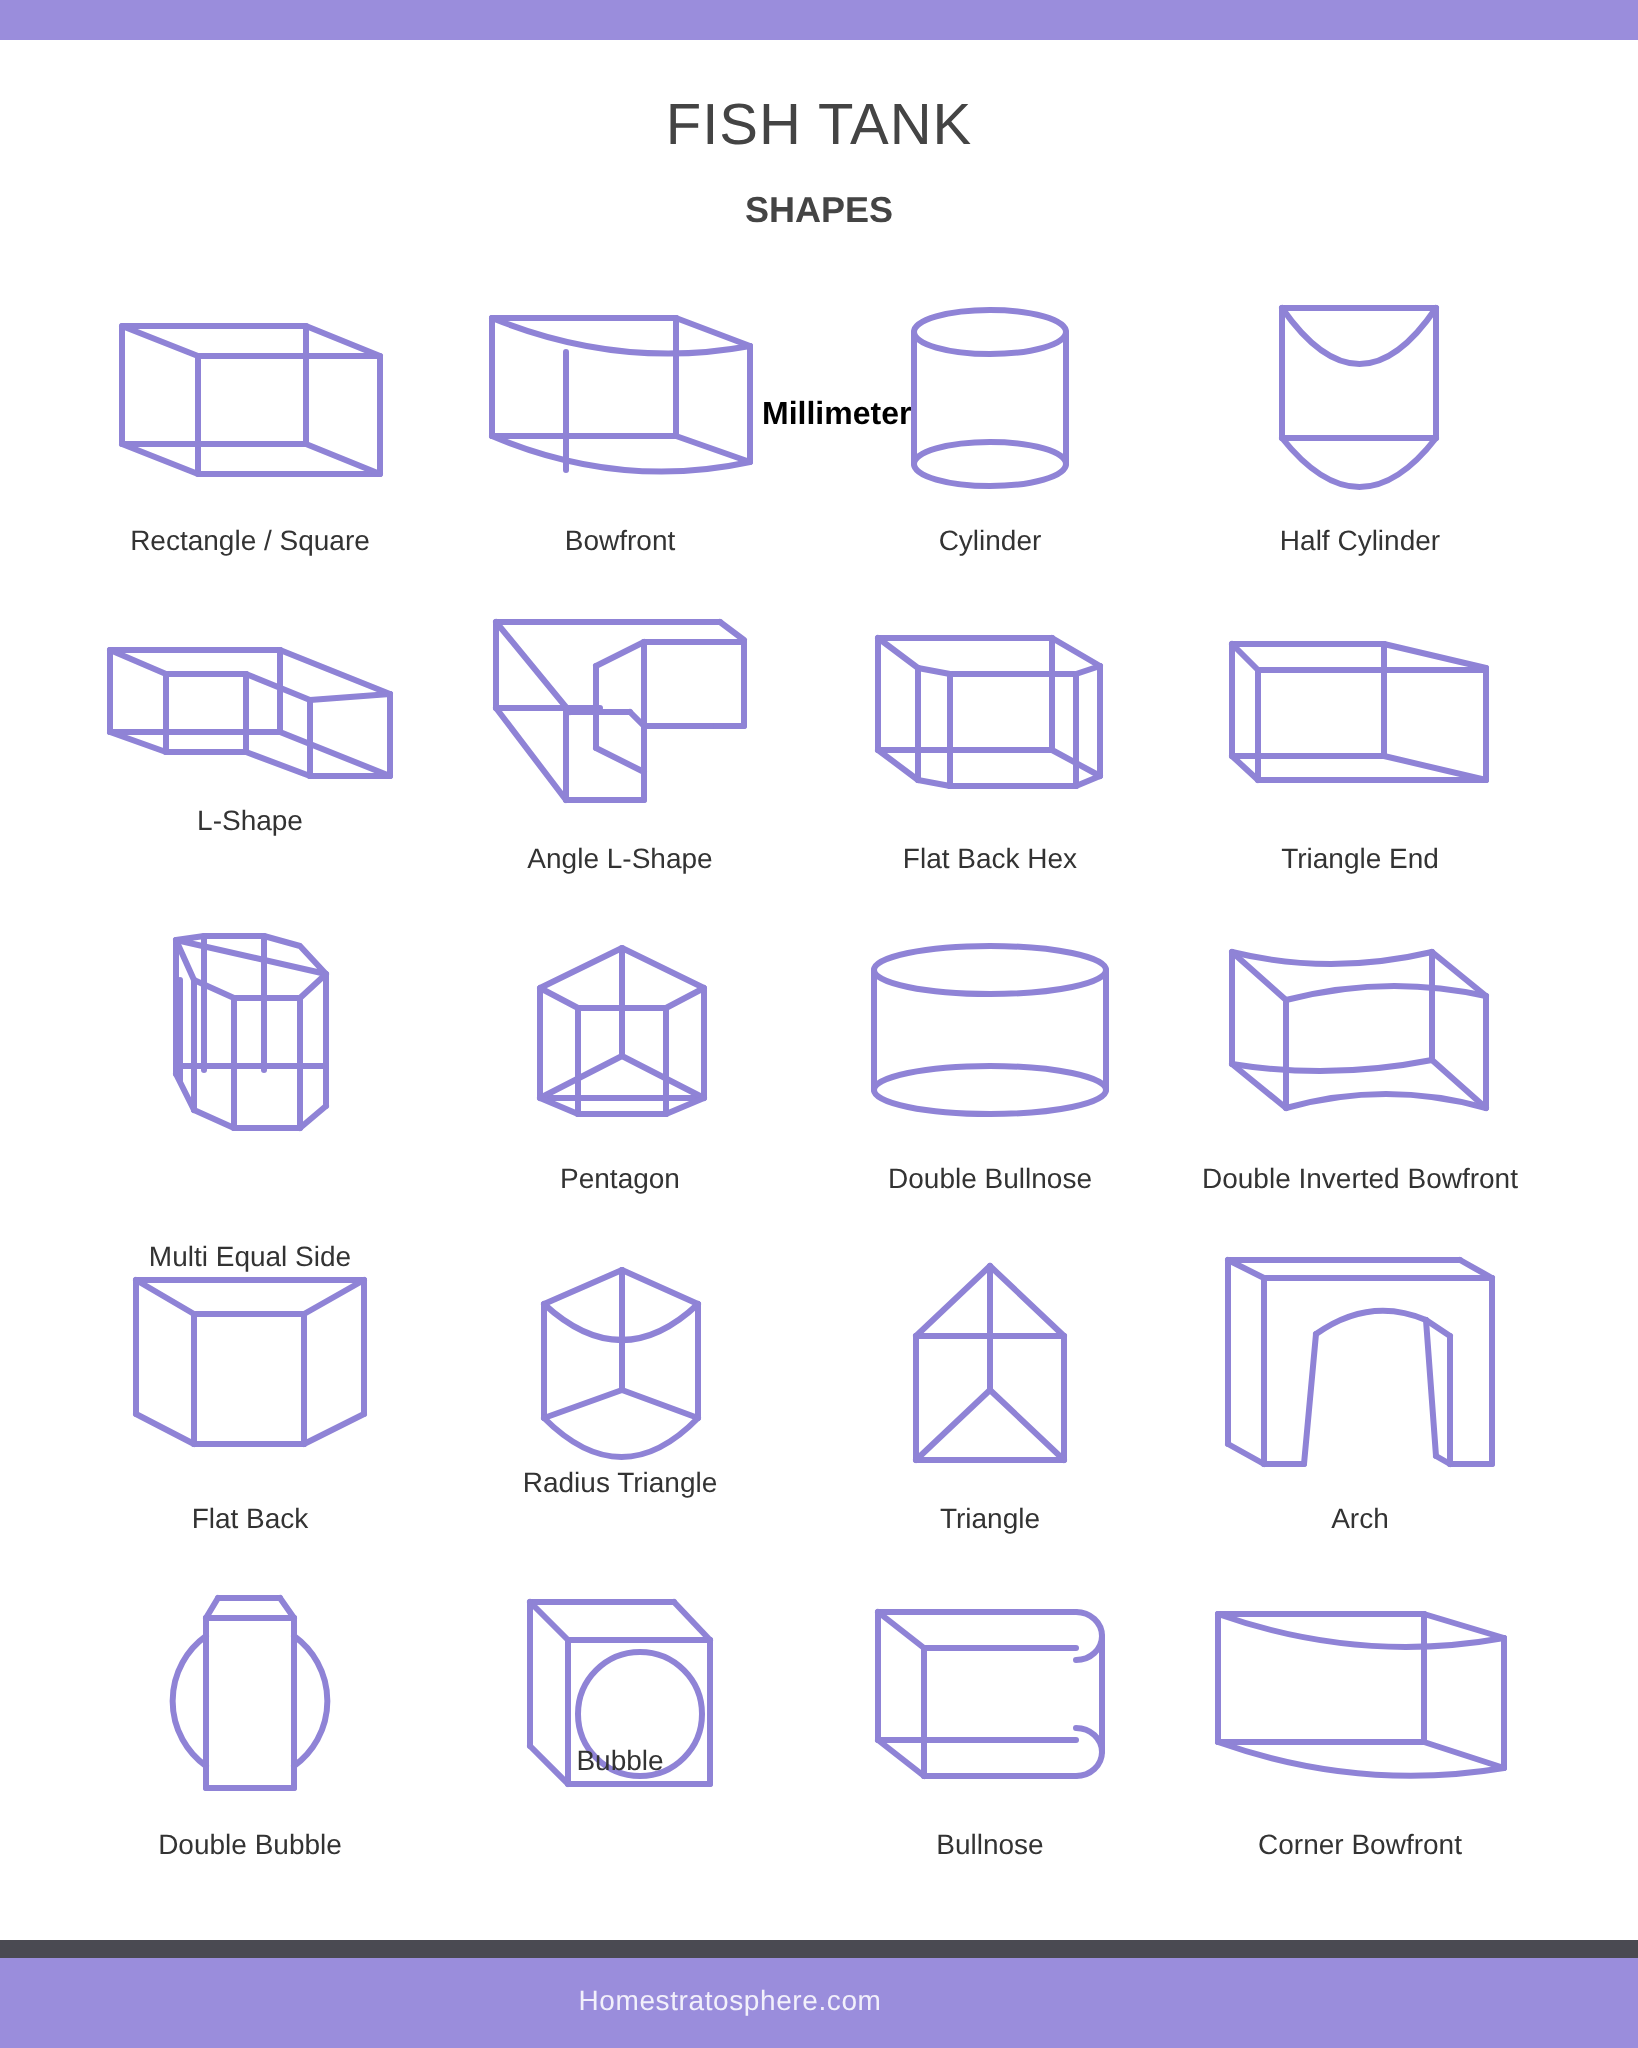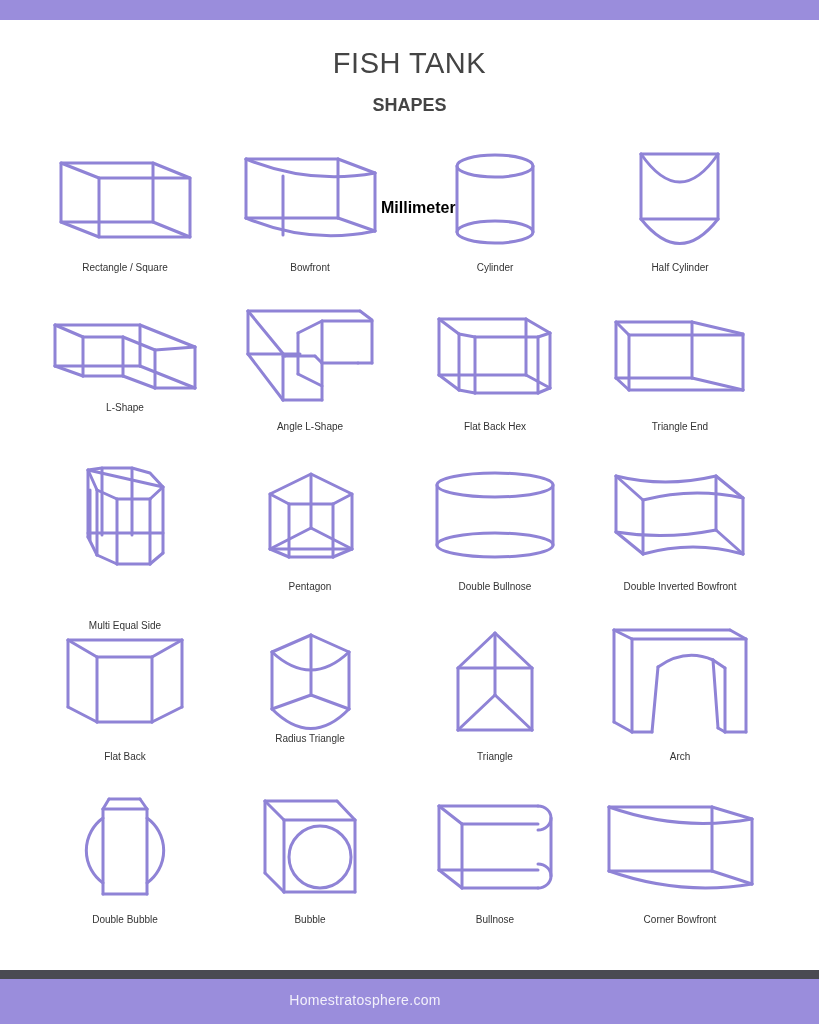--- a/index.html
+++ b/index.html
@@ -5,21 +5,21 @@
   html, body { margin:0; padding:0; }
   body { width:819px; height:1024px; background:#ffffff; position:relative; overflow:hidden;
          font-family:"Liberation Sans", sans-serif; }
   .top-bar { position:absolute; left:0; top:0; width:819px; height:20px; background:#9a8ddc; }
   .title { position:absolute; left:0; width:819px; text-align:center; top:47px; font-size:29px;
            font-weight:normal; color:#444444; letter-spacing:0.5px; }
   .subtitle { position:absolute; left:0; width:819px; text-align:center; top:95px; font-size:18px;
               font-weight:bold; color:#444444; }
   .cell { position:absolute; width:200px; }
   .cell svg { position:absolute; left:0; top:0; overflow:visible; }
-  .label { position:absolute; width:240px; left:-20px; text-align:center; font-size:10px; color:#333333; }
+  .label { position:absolute; width:240px; left:-20px; text-align:center; font-size:14px; color:#333333; }
   .mm { position:absolute; left:381px; top:199px; font-size:16px; font-weight:bold; color:#000000; }
   .dark-bar { position:absolute; left:0; top:970px; width:819px; height:9px; background:#4a4a52; }
   .bottom-bar { position:absolute; left:0; top:979px; width:819px; height:45px; background:#9a8ddc; }
   .footer { position:absolute; left:0; width:730px; top:992px; text-align:center; color:#f2f0fb; font-size:14px; letter-spacing:0.3px; }
   svg * { fill:none; stroke:#8f83d6; stroke-width:3; stroke-linejoin:round; stroke-linecap:round; }
 </style>
 </head>
 <body>
 
 <div class="top-bar"></div>
@@ -328,21 +328,21 @@
       <line x1="127" y1="801" x2="145" y2="820"></line>
     <line x1="55" y1="801" x2="74" y2="820"></line>
       <line x1="74" y1="820" x2="145" y2="820"></line>
     <line x1="55" y1="801" x2="55" y2="873"></line>
       <line x1="55" y1="873" x2="74" y2="892"></line>
     <line x1="74" y1="820" x2="74" y2="892"></line>
       <line x1="145" y1="820" x2="145" y2="892"></line>
     <line x1="74" y1="892" x2="145" y2="892"></line>
     <circle cx="110" cy="857" r="31"></circle>
   </svg>
-  <div class="label" style="top:914px;text-align:center;">Bubble</div>
+  <div class="label" style="top:872px;text-align:center;">Bubble</div>
 </div>
 
 <div class="cell" style="left:395px;top:0;">
   <svg width="200" height="940">
     <line x1="44" y1="806" x2="143" y2="806"></line>
     <path d="M143,806 A13,12 0 0 1 143,830"></path>
     <line x1="44" y1="806" x2="67" y2="824"></line>
       <line x1="67" y1="824" x2="143" y2="824"></line>
     <line x1="44" y1="806" x2="44" y2="870"></line>
       <line x1="44" y1="870" x2="67" y2="888"></line>

